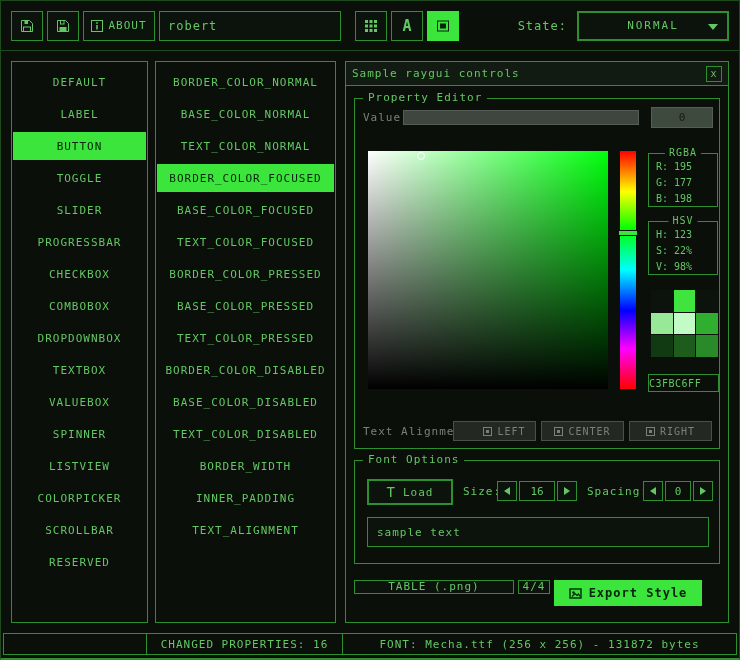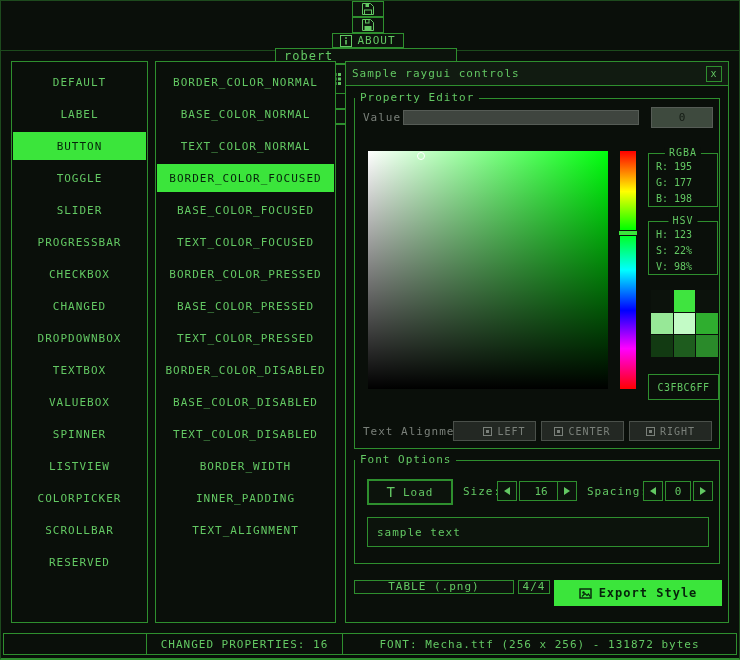--- a/index.html
+++ b/index.html
@@ -14,21 +14,21 @@
     --dis-text:#7a807a;
     --dis-bg:#232823;
   }
   *{box-sizing:border-box;margin:0;padding:0;font-family:"DejaVu Sans Mono","Liberation Mono",monospace;}
   body{background:#000;}
   .app{position:relative;width:740px;height:660px;background:var(--bg);
        border:1px solid #1d4a1d;border-bottom:2px solid var(--border);overflow:hidden;}
 
   
   .toolbar{position:absolute;left:0;top:0;right:0;height:50px;display:flex;align-items:center;
-           padding:0 10px;border-bottom:1px solid #1c4a1c;background:var(--bg);flex-direction:column;}
+           padding:0 10px;border-bottom:1px solid #1c4a1c;background:var(--bg);}
   .tb-btn{width:32px;height:30px;border:1px solid var(--border);background:var(--panel);color:var(--text);
           display:flex;align-items:center;justify-content:center;margin-right:4px;cursor:pointer;}
   .tb-btn.selected{background:var(--accent);color:var(--accent-text);border-color:var(--accent);}
   .tb-about{width:72px;gap:5px;font-size:11px;letter-spacing:1px;}
   .tb-input{width:182px;height:30px;border:1px solid var(--border);background:var(--panel);color:var(--text);
             font-size:12px;padding:0 8px;margin-right:8px;outline:none;letter-spacing:1px;}
   .tb-right{margin-left:6px;display:flex;}
   .state-label{margin-left:auto;color:var(--text);font-size:12px;letter-spacing:1px;margin-right:10px;}
   .dropdown{width:152px;height:30px;border:2px solid var(--border);background:var(--panel);color:var(--text);
             display:flex;align-items:center;justify-content:center;position:relative;font-size:11px;
@@ -46,21 +46,21 @@
   .list-item.selected{background:var(--accent);color:var(--accent-text);}
 
   
   .window{position:absolute;left:344px;top:60px;width:384px;height:562px;border:1px solid var(--border);background:var(--bg);}
   .titlebar{height:24px;border-bottom:1px solid var(--border);background:#111b11;display:flex;align-items:center;
             padding:0 6px;color:var(--text);font-size:11px;letter-spacing:1px;}
   .close-btn{margin-left:auto;width:16px;height:16px;border:1px solid var(--border);color:var(--text);
              display:flex;align-items:center;justify-content:center;font-size:10px;cursor:pointer;}
 
   .groupbox{position:absolute;border:1px solid var(--border);}
-  .gb-title{position:absolute;top:-8px;left:0;background:var(--bg);padding:0 5px;font-size:11px;
+  .gb-title{position:absolute;top:-8px;left:8px;background:var(--bg);padding:0 5px;font-size:11px;
             color:var(--text);letter-spacing:1px;white-space:nowrap;}
 
   .prop-editor{left:8px;top:36px;width:366px;height:351px;}
   .font-options{left:8px;top:398px;width:366px;height:104px;}
 
   .dis-label{position:absolute;color:var(--dis-text);font-size:11px;letter-spacing:1px;}
   .value-slider{position:absolute;left:48px;top:11px;width:236px;height:15px;background:#3f453f;border:1px solid var(--dis-border);}
   .value-box{position:absolute;left:296px;top:8px;width:62px;height:21px;background:#3e4a3e;border:1px solid var(--dis-border);
              color:#141b14;font-size:11px;display:flex;align-items:center;justify-content:center;}
 
@@ -77,22 +77,22 @@
   .mini-title{position:absolute;top:-7px;left:50%;transform:translateX(-50%);background:var(--bg);padding:0 4px;
               font-size:10px;letter-spacing:1px;}
   .mini-row{padding:1px 0 0 7px;line-height:15px;white-space:nowrap;}
   .mini-panel.rgba{left:293px;top:54px;}
   .mini-panel.hsv{left:293px;top:122px;}
 
   .palette{position:absolute;left:296px;top:191px;width:67px;height:67px;display:grid;
            grid-template-columns:repeat(3,1fr);grid-template-rows:repeat(3,1fr);gap:1px;background:#0a0f0a;}
   .swatch{cursor:pointer;}
 
-  .hex-box{position:absolute;left:293px;top:275px;width:71px;height:26px;border:1px solid var(--border);
-           color:var(--text);font-size:10px;display:flex;align-items:center;justify-content:center;letter-spacing:0.5px;}
+  .hex-box{position:absolute;left:293px;top:275px;width:71px;height:18px;border:1px solid var(--border);
+           color:var(--text);font-size:10px;display:flex;align-items:center;letter-spacing:0.5px;}
 
   .align-btn{position:absolute;top:322px;width:83px;height:20px;background:var(--dis-bg);border:1px solid #4a504a;
              color:var(--dis-text);font-size:10px;display:flex;align-items:center;justify-content:center;gap:5px;
              letter-spacing:1px;cursor:default;}
   .align-ico{width:9px;height:9px;border:1px solid currentColor;position:relative;flex:none;}
   .align-ico::after{content:"";position:absolute;inset:2px;background:currentColor;}
 
   .load-btn{position:absolute;left:12px;top:18px;width:86px;height:26px;border:2px solid var(--border);
             background:var(--panel);color:var(--text);display:flex;align-items:center;justify-content:center;
             gap:7px;font-size:11px;letter-spacing:1px;cursor:pointer;}
@@ -103,21 +103,21 @@
   .tri-left{width:0;height:0;border-top:4px solid transparent;border-bottom:4px solid transparent;border-right:6px solid var(--text);}
   .tri-right{width:0;height:0;border-top:4px solid transparent;border-bottom:4px solid transparent;border-left:6px solid var(--text);}
   .spin-val{position:absolute;top:20px;height:20px;border:1px solid var(--border);color:var(--text);font-size:11px;
             display:flex;align-items:center;justify-content:center;}
   .sample-input{position:absolute;left:12px;top:56px;width:342px;height:30px;border:1px solid var(--border);
                 background:var(--panel);color:var(--text);font-size:11px;padding:8px 9px;outline:none;letter-spacing:1px;}
 
   .bottom-row-btn{position:absolute;top:518px;height:14px;border:1px solid var(--border);background:var(--panel);
                   color:var(--text);font-size:11px;display:flex;align-items:flex-end;justify-content:center;
                   letter-spacing:1px;cursor:pointer;}
-  .export-btn{position:absolute;left:208px;top:518px;width:168px;height:26px;background:var(--accent);border:none;
+  .export-btn{position:absolute;left:208px;top:518px;width:148px;height:26px;background:var(--accent);border:none;
               color:var(--accent-text);font-size:12px;font-weight:bold;display:flex;align-items:center;
               justify-content:center;gap:7px;letter-spacing:1px;cursor:pointer;}
 
   
   .statusbar{position:absolute;left:2px;right:2px;top:632px;height:22px;display:flex;}
   .status-cell{border:1px solid var(--border);background:var(--bg);color:var(--text);font-size:11px;
                display:flex;align-items:center;justify-content:center;letter-spacing:1px;white-space:nowrap;}
   .status-cell + .status-cell{margin-left:-1px;}
   .sc1{width:144px;}
   .sc2{width:197px;}
@@ -198,21 +198,21 @@
   </div>
 
   <div class="list left">
     <div class="list-item">DEFAULT</div>
     <div class="list-item">LABEL</div>
     <div class="list-item selected">BUTTON</div>
     <div class="list-item">TOGGLE</div>
     <div class="list-item">SLIDER</div>
     <div class="list-item">PROGRESSBAR</div>
     <div class="list-item">CHECKBOX</div>
-    <div class="list-item">CHANGED</div>
+    <div class="list-item">COMBOBOX</div>
     <div class="list-item">DROPDOWNBOX</div>
     <div class="list-item">TEXTBOX</div>
     <div class="list-item">VALUEBOX</div>
     <div class="list-item">SPINNER</div>
     <div class="list-item">LISTVIEW</div>
     <div class="list-item">COLORPICKER</div>
     <div class="list-item">SCROLLBAR</div>
     <div class="list-item">RESERVED</div>
   </div>
 
@@ -308,21 +308,21 @@
 
       <div class="load-btn">
         <span class="load-T">T</span>
         <span>Load</span>
       </div>
 
       <span class="fo-label" style="left:108px;top:24px;">Size:</span>
       <div class="spin-btn" style="left:142px;">
         <span class="tri-left"></span>
       </div>
-      <div class="spin-val" style="left:164px;width:44px;text-align:right;">
+      <div class="spin-val" style="left:164px;width:36px;text-align:right;">
         <span>16</span>
       </div>
       <div class="spin-btn" style="left:202px;">
         <span class="tri-right"></span>
       </div>
 
       <span class="fo-label" style="left:232px;top:24px;">Spacing:</span>
       <div class="spin-btn" style="left:288px;">
         <span class="tri-left"></span>
       </div>

